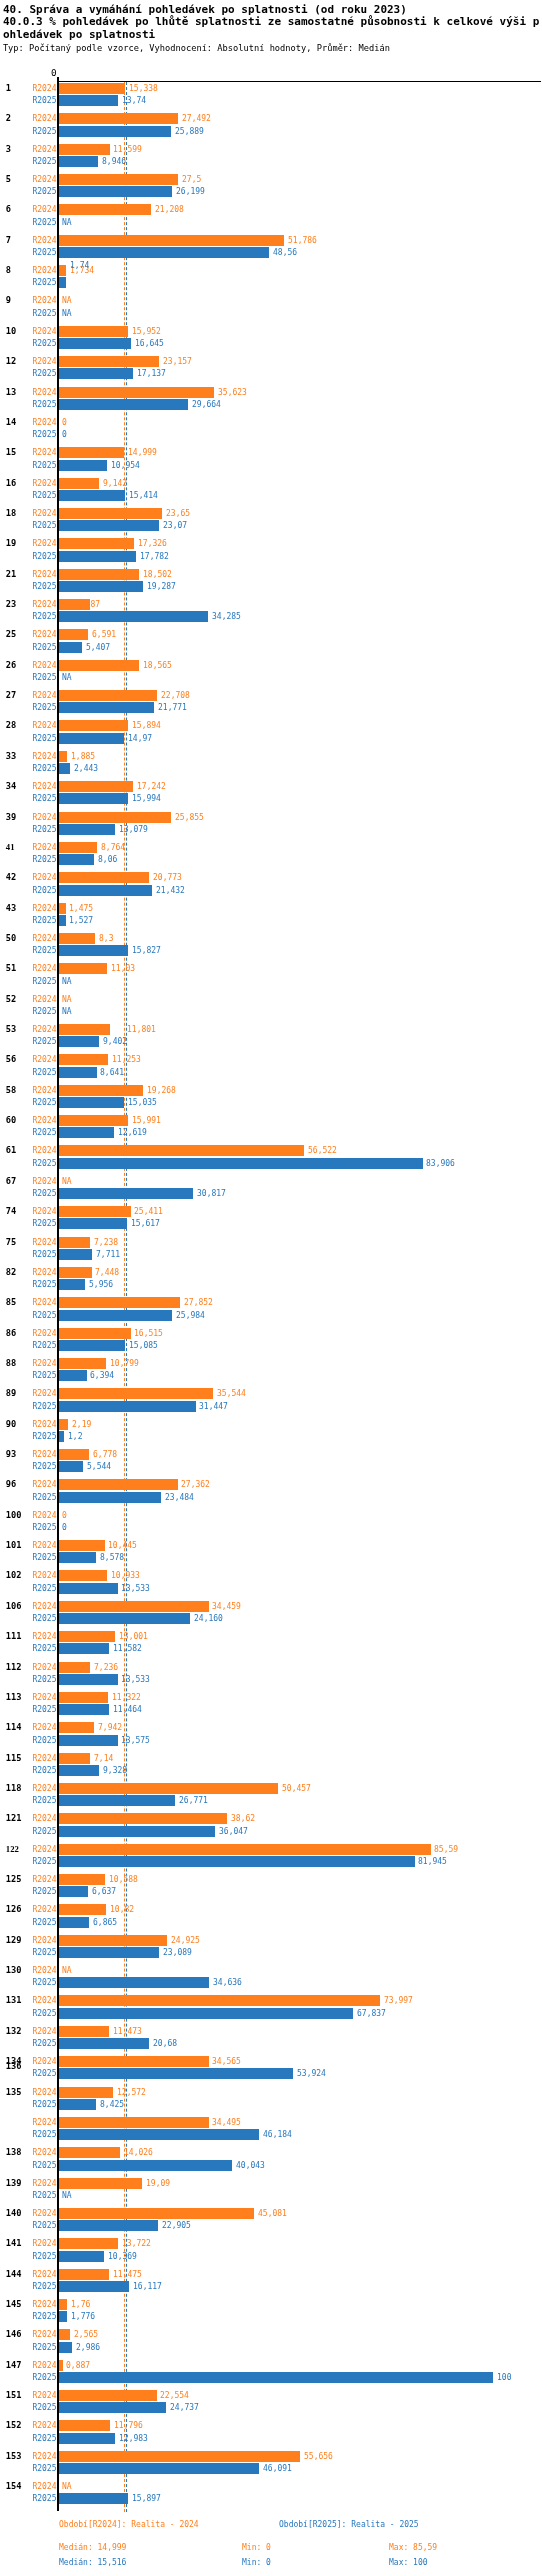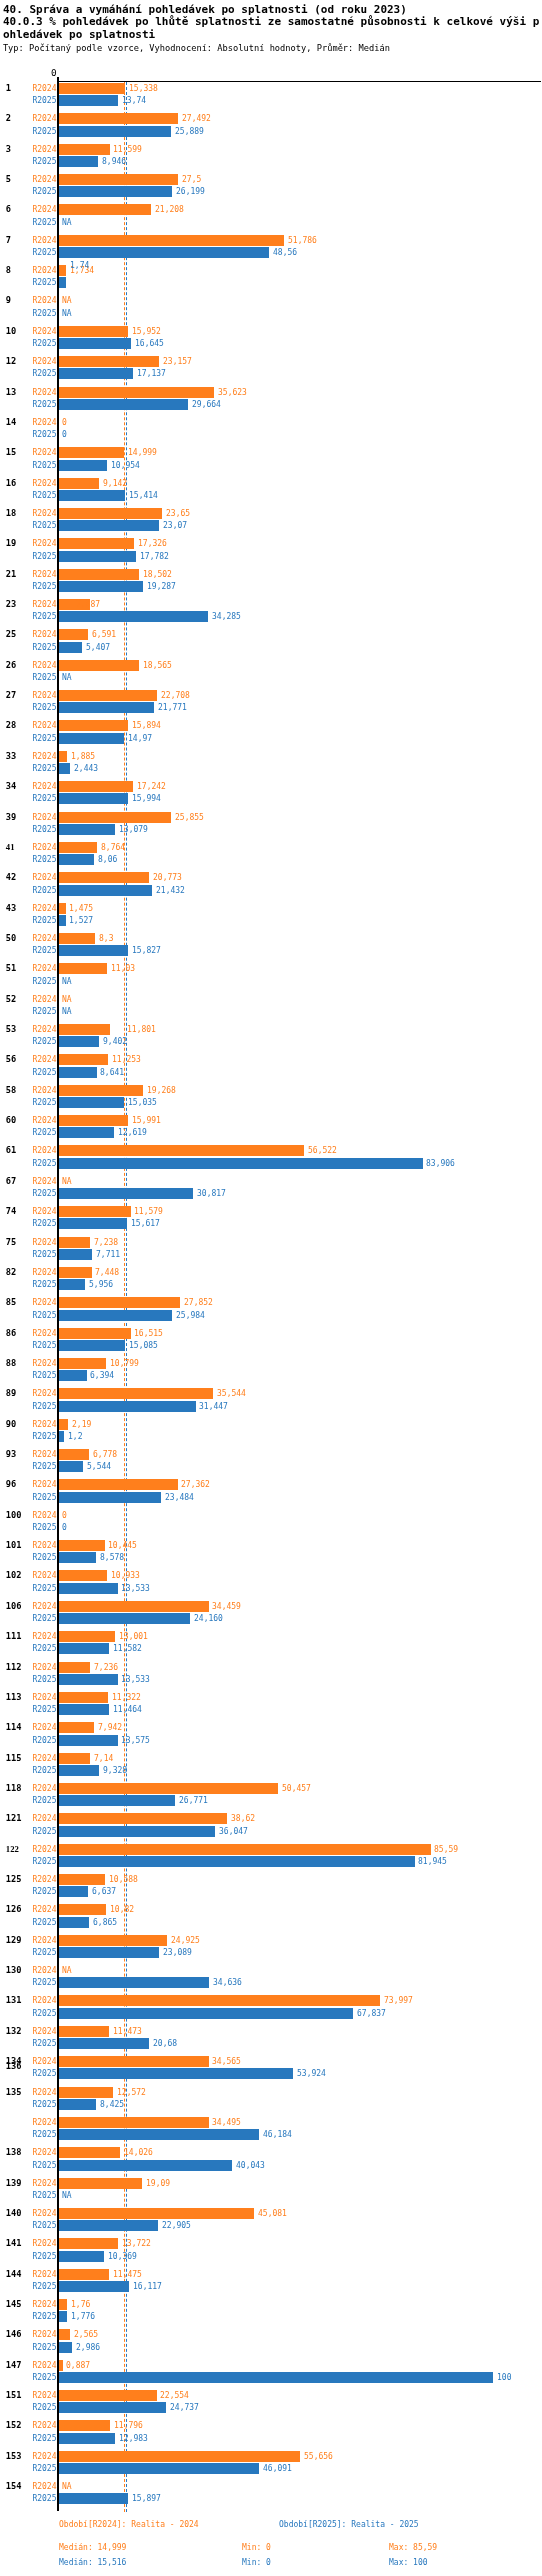--- a/index.html
+++ b/index.html
@@ -358,21 +358,21 @@
       <div class="series-label c-2024" style="top: 1093px;">R2024</div>
       <div class="val-label c-2024" style="top: 1093px; left: 62px;">NA</div>
       <div class="series-label c-2025" style="top: 1105px;">R2025</div>
       <div class="bar" style="top: 1105px; left: 59px; width: 134px; background: rgb(40, 120, 190);"></div>
       <div class="val-label c-2025" style="top: 1105px; left: 197px;">30,817</div>
     </div>
     <div>
       <div class="row-num" style="top: 1123px;">74</div>
       <div class="series-label c-2024" style="top: 1123px;">R2024</div>
       <div class="bar" style="top: 1123px; left: 59px; width: 72px; background: rgb(255, 127, 28);"></div>
-      <div class="val-label c-2024" style="top: 1123px; left: 134px;">11,579</div>
+      <div class="val-label c-2024" style="top: 1123px; left: 134px;">25,411</div>
       <div class="series-label c-2025" style="top: 1135px;">R2025</div>
       <div class="bar" style="top: 1135px; left: 59px; width: 68px; background: rgb(40, 120, 190);"></div>
       <div class="val-label c-2025" style="top: 1135px; left: 131px;">15,617</div>
     </div>
     <div>
       <div class="row-num" style="top: 1154px;">75</div>
       <div class="series-label c-2024" style="top: 1154px;">R2024</div>
       <div class="bar" style="top: 1154px; left: 59px; width: 31px; background: rgb(255, 127, 28);"></div>
       <div class="val-label c-2024" style="top: 1154px; left: 94px;">7,238</div>
       <div class="series-label c-2025" style="top: 1166px;">R2025</div>

